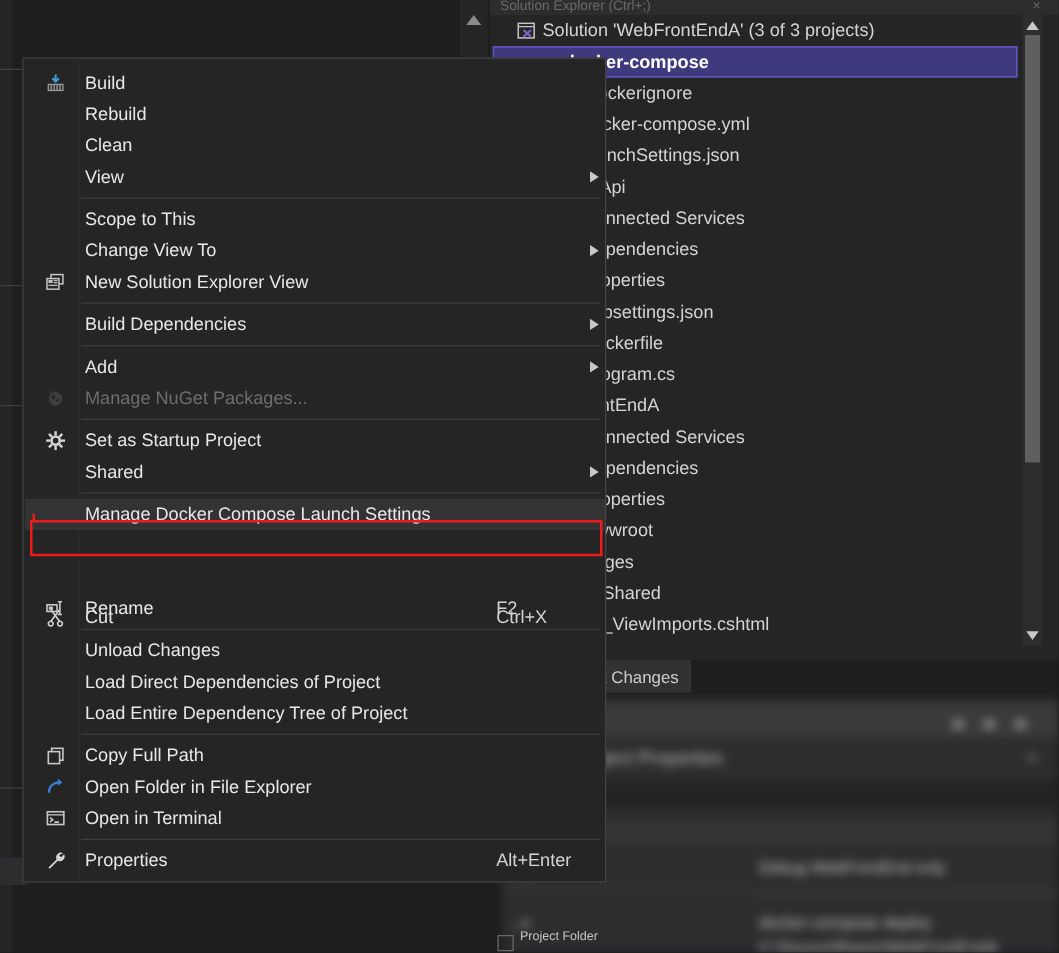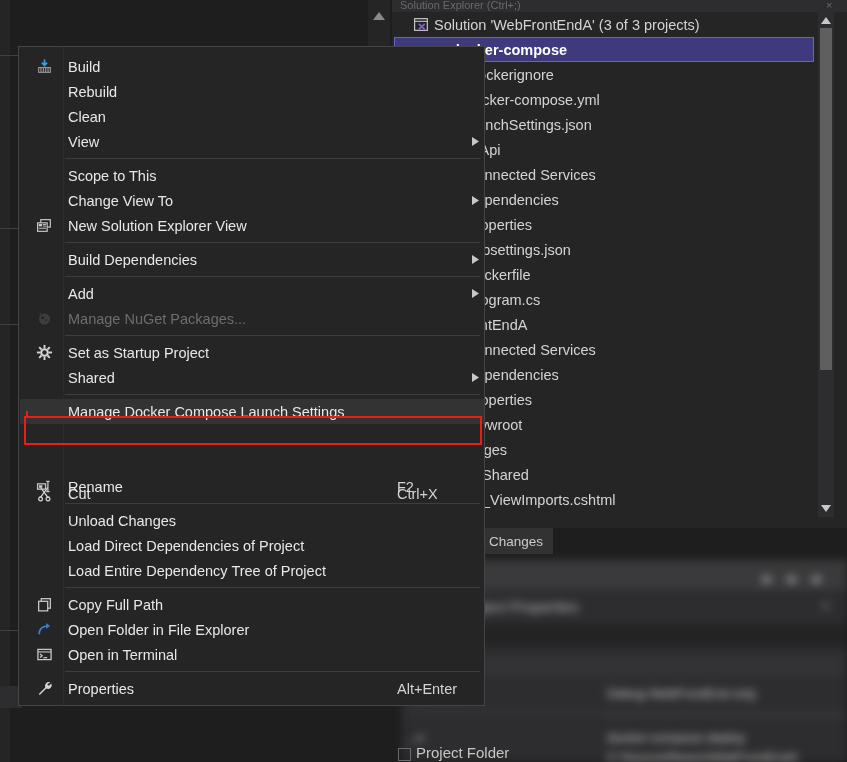--- a/index.html
+++ b/index.html
@@ -87,21 +87,21 @@
   #props-head-x{position:absolute;left:420px;top:38px;color:#b9b9b9;font-size:13px;}
   #props-searchbar{position:absolute;left:0;top:64px;width:445px;height:22px;background:#232324;}
   #props-group{position:absolute;left:0;top:96px;width:445px;height:20px;background:#333335;}
   #props-grouplbl{position:absolute;left:4px;top:96px;color:#cfcfcf;font-size:13px;font-weight:bold;}
   .pw-row-lbl{position:absolute;color:#b0b0b0;font-size:13px;white-space:nowrap;}
   .pw-row-val{position:absolute;color:#c8c8c8;font-size:13px;white-space:nowrap;}
   #props-divline{position:absolute;left:0;top:152px;width:445px;height:1px;background:#4a4a4c;}
   #props-divline2{position:absolute;left:205px;top:156px;width:240px;height:1px;background:#4a4a4c;}
 
   #project-folder-lbl{
-    left:416px;top:744px;color:#c6c6c6;font-size:15px;white-space:nowrap;
+    left:416px;top:744px;color:#c6c6c6;font-size:10px;white-space:nowrap;
   }
   #pf-box{left:398px;top:748px;width:11px;height:11px;border:1px solid #6a6a6a;}
 
   
   #ctx-menu{
     left:18px;top:46px;width:467px;height:706px;
     background:#252526;border:1px solid #454545;box-sizing:border-box;
   }
   #ctx-icon-col{position:absolute;left:0;top:0;width:44px;height:704px;background:#252526;}
   #ctx-icon-divider{position:absolute;left:44px;top:0;width:1px;height:704px;background:#2b2b2c;}

